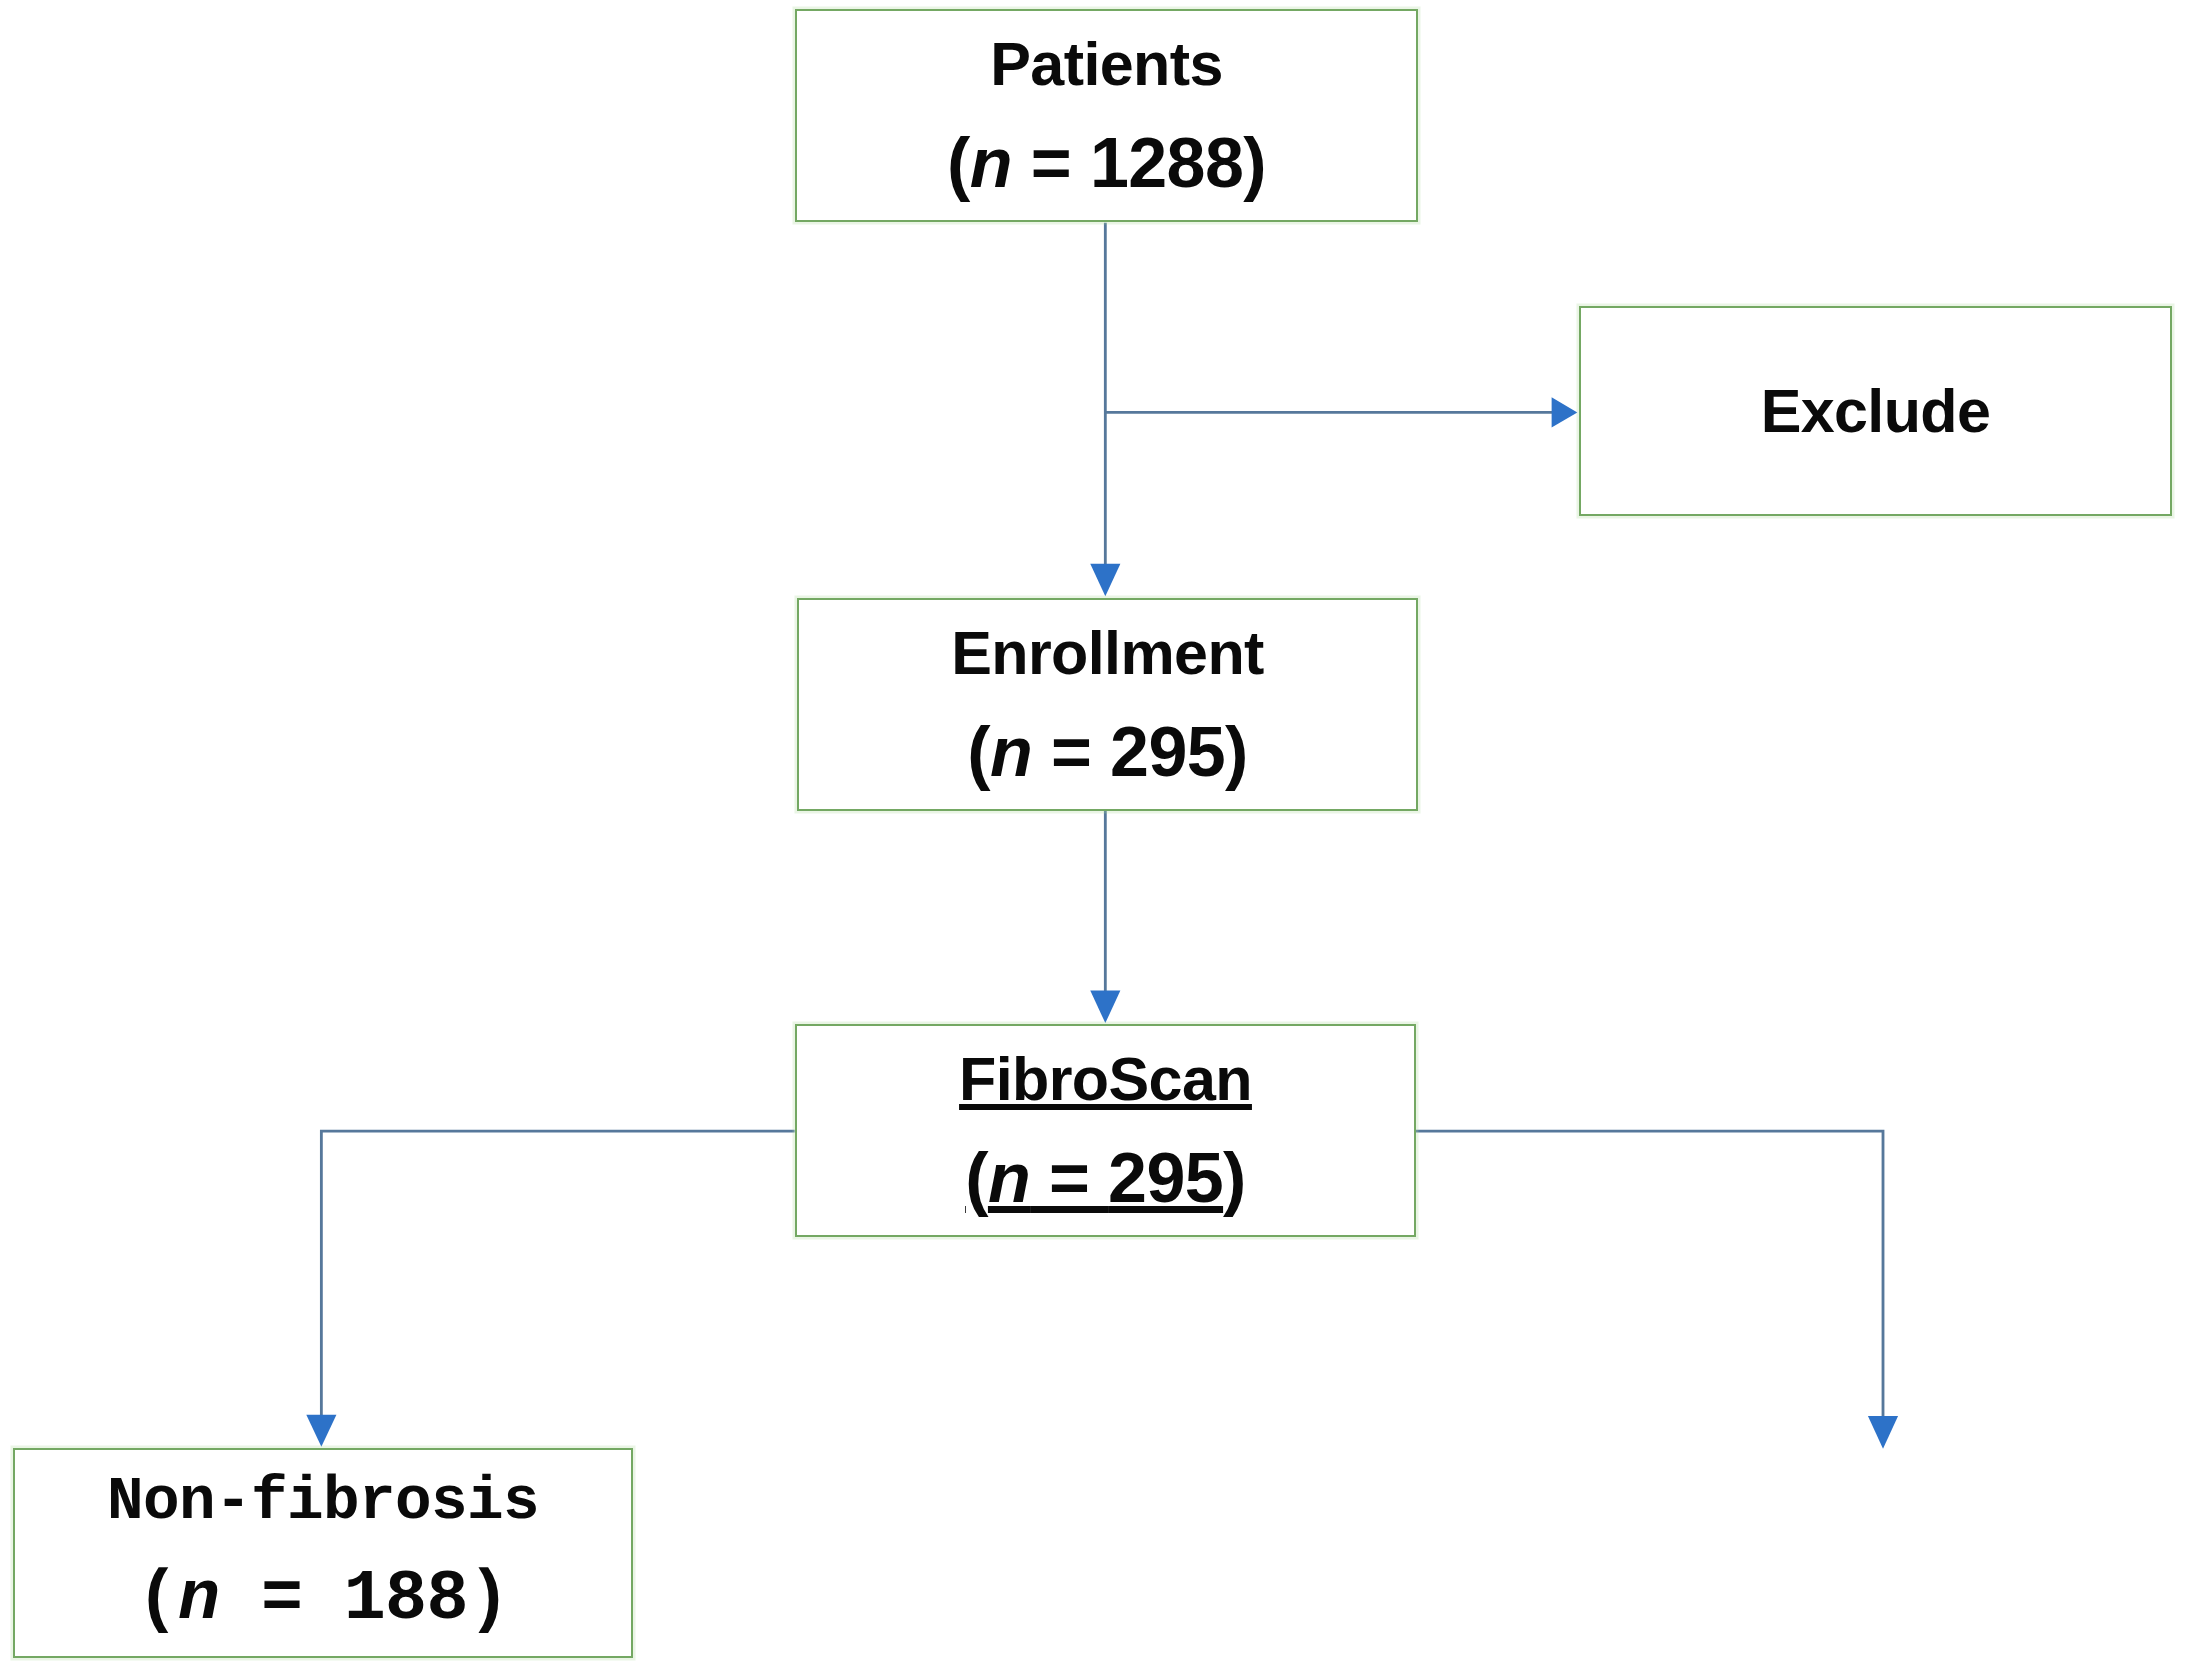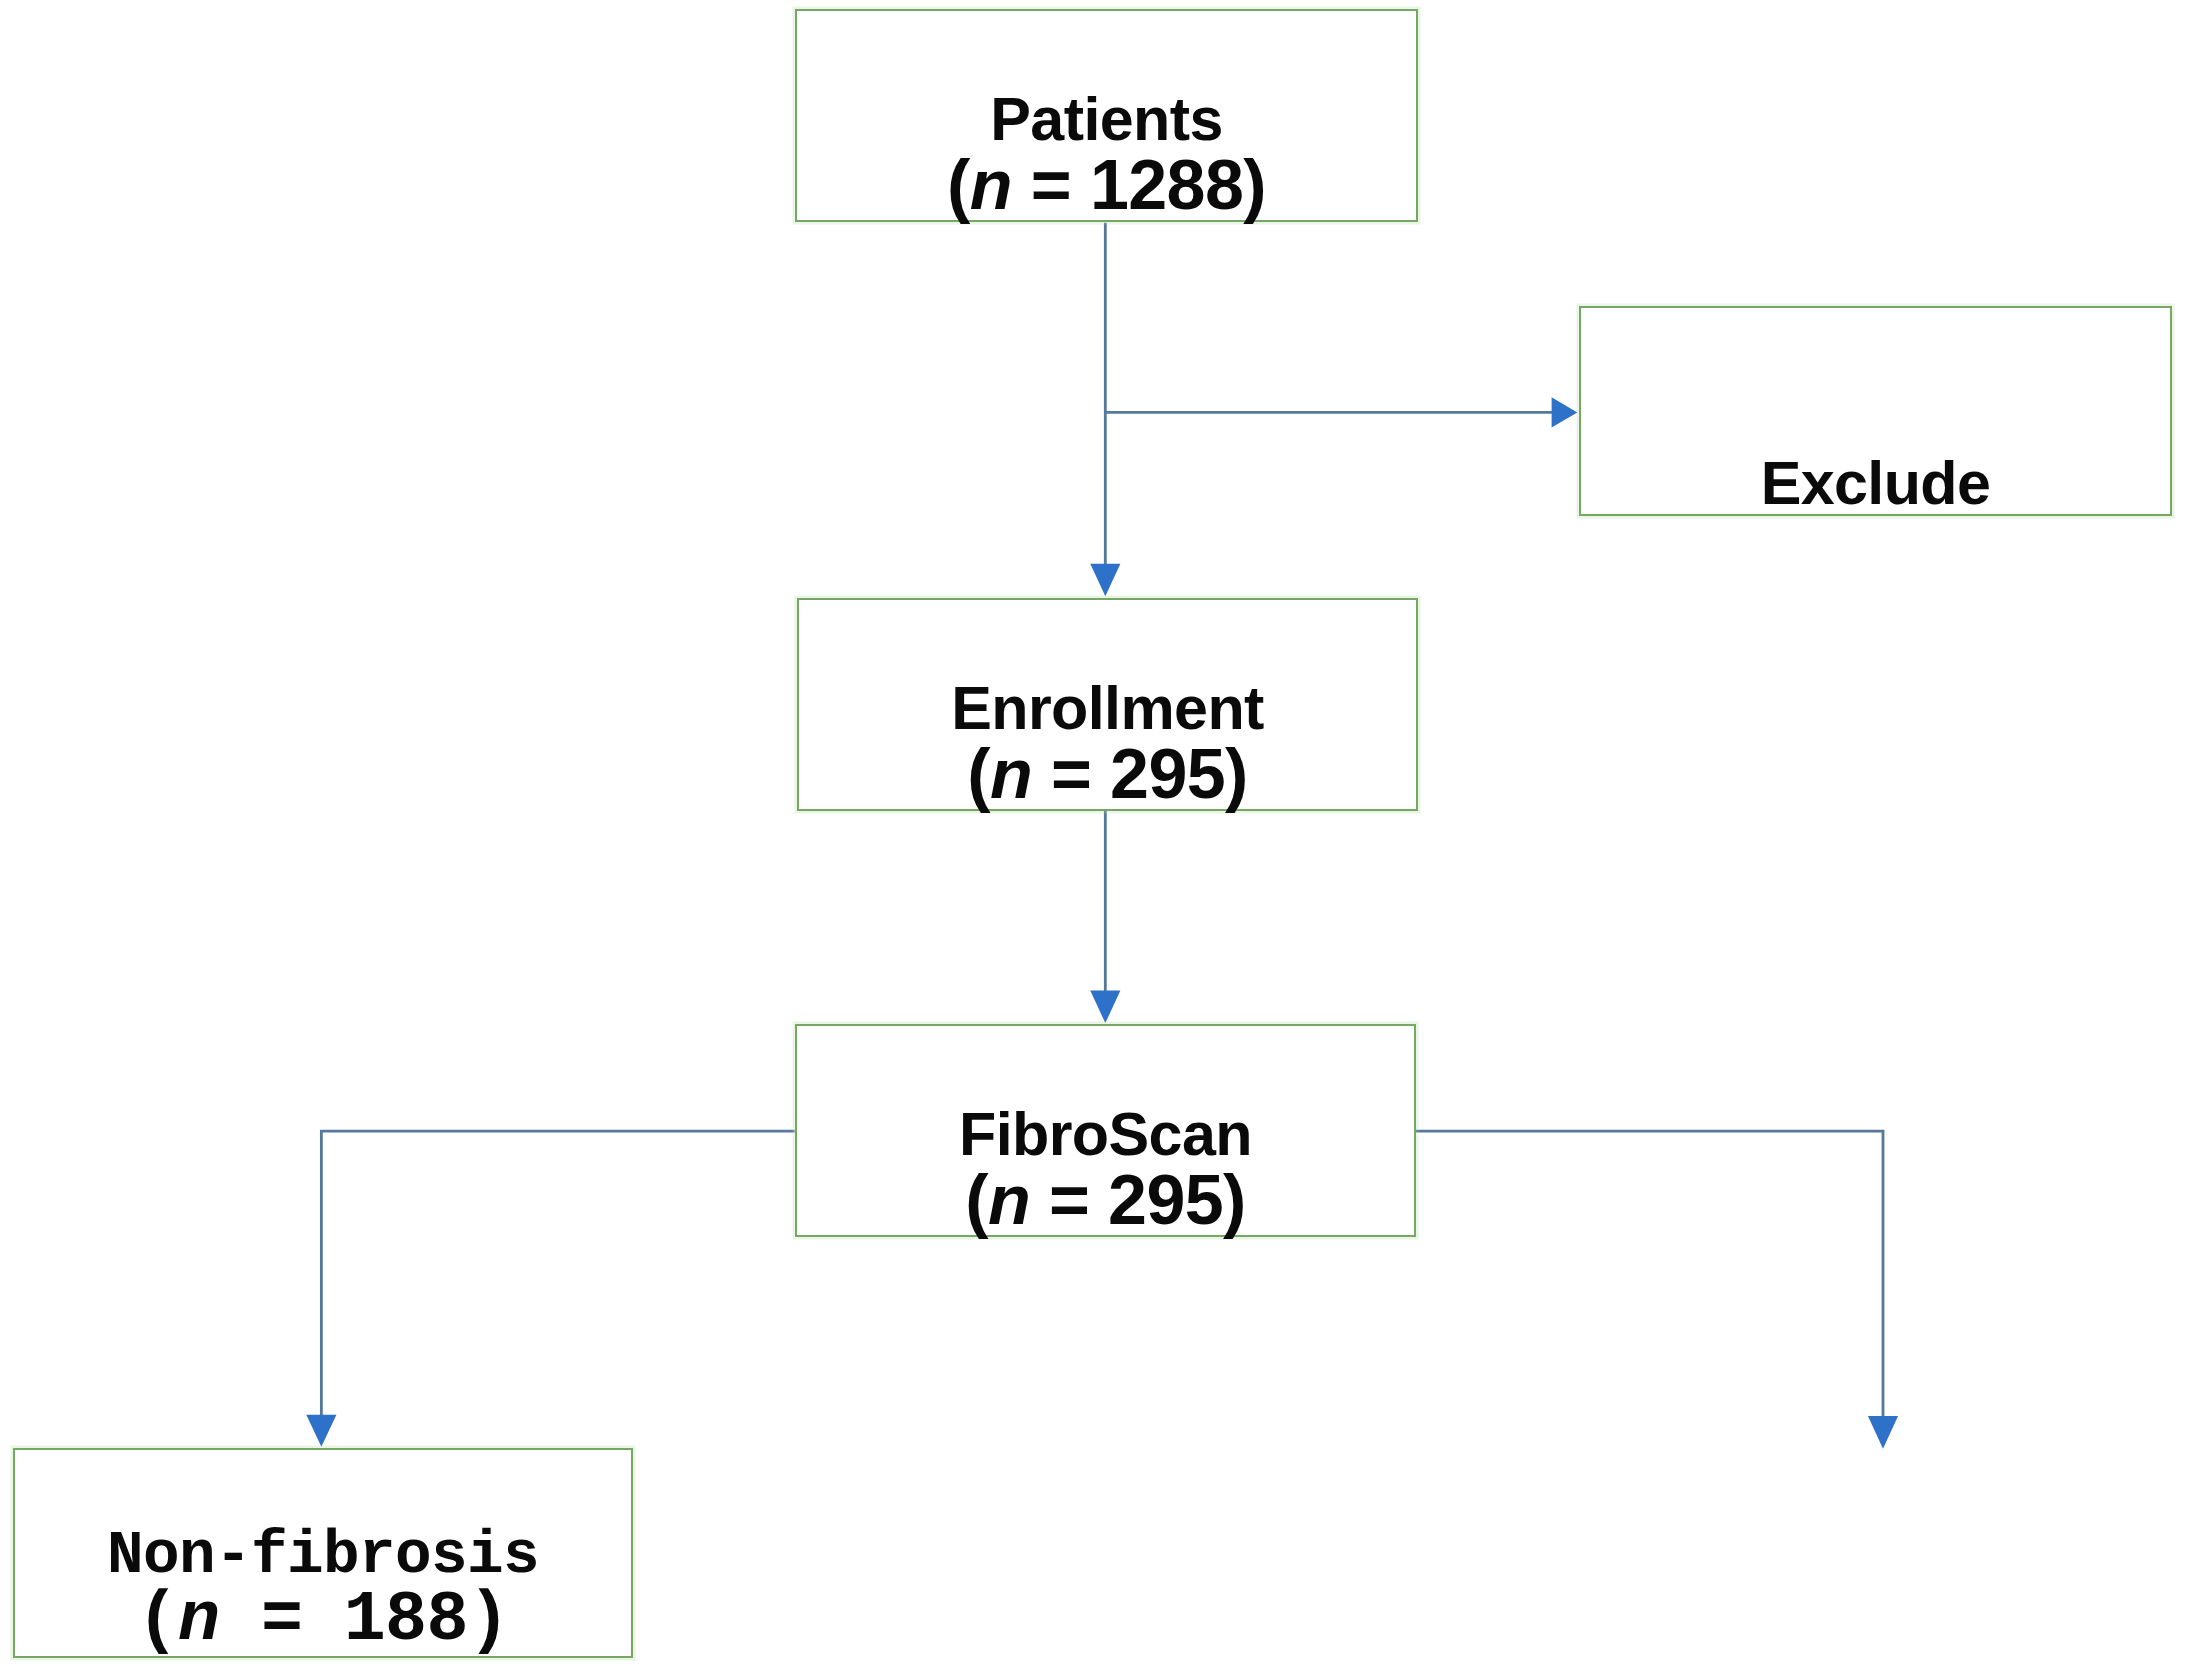--- a/index.html
+++ b/index.html
@@ -39,21 +39,22 @@
     stroke: none;
   }
   .node {
     position: absolute;
     background: var(--box-fill);
     border: 2.5px solid var(--box-border);
     box-shadow: 0 0 0 2.5px rgba(170, 215, 150, 0.25);
     display: flex;
     flex-direction: column;
     align-items: center;
-    justify-content: flex-end;
+    justify-content: center;
+    gap: 33px;
     color: var(--text);
     text-align: center;
   }
   .node-label {
     font-size: 61px;
     font-weight: 700;
     line-height: 1;
     letter-spacing: -0.6px;
   }
   .node-count {
@@ -62,21 +63,21 @@
     line-height: 1;
     white-space: pre;
     letter-spacing: -0.6px;
   }
   .nvar { font-style: italic; }
 
   
   #node-patients     { left: 795px; top:   9.4px; width:  623px; height: 213px; }
   #node-exclude      { left: 1579px; top:  306px; width:  593px; height: 210px; }
   #node-enrollment   { left: 797px; top:  598px; width:  621px; height: 213px; }
-  #node-fibroscan    { left: 795px; top: 1024px; width:  621px; height: 213px; }
+  #node-fibroscan    { left: 795px; top: 1024px; width:  621px; height: 213px; text-decoration: underline; }
   #node-non-fibrosis { left:   13px; top: 1448px; width:  620px; height: 210px; font-family: Liberation Mono, monospace; }
   #node-fibrosis     { left: 1580px; top: 1450px; width:  614px; height: 210px; }
 </style>
 </head>
 <body>
 
 <div class="canvas">
 
   <svg class="connectors" viewBox="0 0 3513 2659" xmlns="http://www.w3.org/2000/svg">
 

